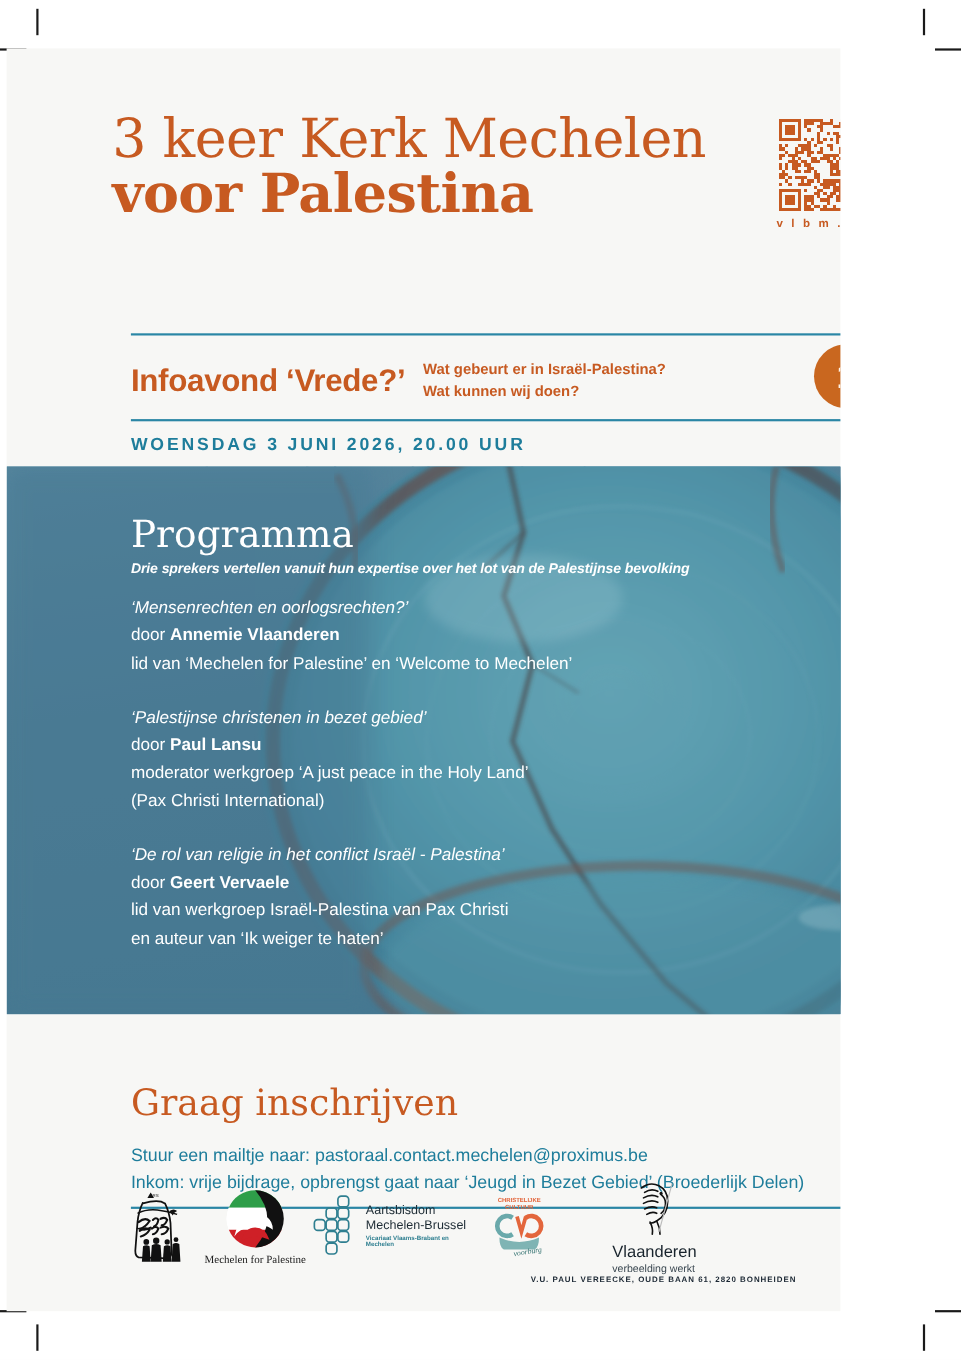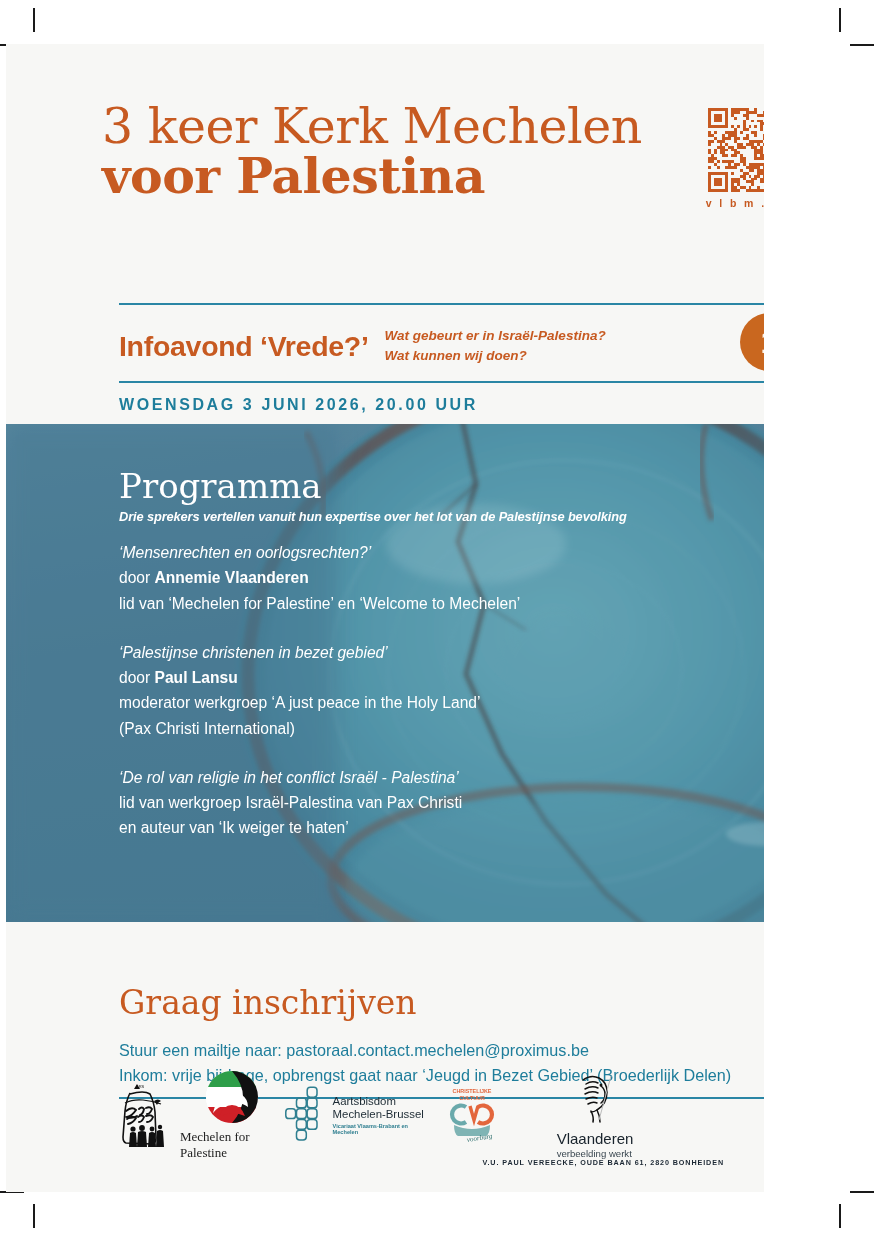--- a/index.html
+++ b/index.html
@@ -100,21 +100,20 @@
     letter-spacing: -0.3px;
     white-space: nowrap;
   }
   .event-qs {
     margin-left: 16px;
     color: #c75a21;
     font-size: 13.5px;
     font-weight: 700;
     line-height: 1.45;
     white-space: pre-line;
-    font-style: italic;
   }
   .badge {
     position: absolute;
     right: -9px;
     top: -3px;
     width: 58px;
     height: 58px;
     border-radius: 50%;
     background: #c9671f;
     color: #fdf4ea;
@@ -754,20 +753,21 @@
 
     <div class="talk">
       <div class="talk-title">‘Palestijnse christenen in bezet gebied’</div>
       <div class="talk-speaker"><span>door </span><b>Paul Lansu</b></div>
       <div class="talk-aff" style="white-space:pre-line">moderator werkgroep ‘A just peace in the Holy Land’
 (Pax Christi International)</div>
     </div>
 
     <div class="talk">
       <div class="talk-title">‘De rol van religie in het conflict Israël - Palestina’</div>
+      <div class="talk-speaker"><span>door </span><b>Geert Vervaele</b></div>
       <div class="talk-aff" style="white-space:pre-line">lid van werkgroep Israël-Palestina van Pax Christi
 en auteur van ‘Ik weiger te haten’</div>
     </div>
 
   </div>
 
   <div class="signup-title">Graag inschrijven</div>
   <div class="signup-lines">Stuur een mailtje naar: pastoraal.contact.mechelen@proximus.be
 Inkom: vrije bijdrage, opbrengst gaat naar ‘Jeugd in Bezet Gebied’ (Broederlijk Delen)</div>
 
@@ -802,21 +802,21 @@
       <svg width="66" height="60" viewBox="0 0 66 60">
         <circle cx="33" cy="28" r="26" fill="#ffffff"></circle>
         <path d="M33 2 a26 26 0 0 1 24 16 l-48 0 a26 26 0 0 1 24 -16z" fill="#2e9e49"></path>
         <path d="M9 18 a26 26 0 0 0 0 20 l48 0 a26 26 0 0 0 0 -20z" fill="#ffffff"></path>
         <path d="M9 38 a26 26 0 0 0 48 0z" fill="#cf2027"></path>
         <path d="M33 2 a26 26 0 0 1 0 52 q22 -26 0 -52z" fill="#111111"></path>
 
         <path d="M14 44 q3 -14 12 -18 q5 -2 8 2 q4 -5 9 -2 q6 4 6 12 q-8 -6 -12 -2 q-5 -4 -10 1 q-7 -1 -13 7z" fill="#ffffff"></path>
         <path d="M20 48 q4 -12 13 -12 q9 0 13 11 q-13 -6 -26 1z" fill="#cf2027"></path>
       </svg>
-      <div style="font-family:'Liberation Serif',serif;font-size:13px;color:#222;margin-top:0;">Mechelen for Palestine</div>
+      <div style="font-family:'Liberation Serif',serif;font-size:10px;color:#222;margin-top:0;">Mechelen for Palestine</div>
     </div>
 
     <div class="logo" style="width:140px; gap:4px;">
       <svg width="50" height="66" viewBox="0 0 50 66">
         <g fill="none" stroke="#2f7f90" stroke-width="1.7">
           <rect x="26" y="2" width="11" height="11" rx="3.5"></rect>
           <rect x="26" y="14" width="11" height="11" rx="3.5"></rect>
           <rect x="14" y="14" width="11" height="11" rx="3.5"></rect>
           <rect x="2" y="26" width="11" height="11" rx="3.5"></rect>
           <rect x="14" y="26" width="11" height="11" rx="3.5"></rect>

